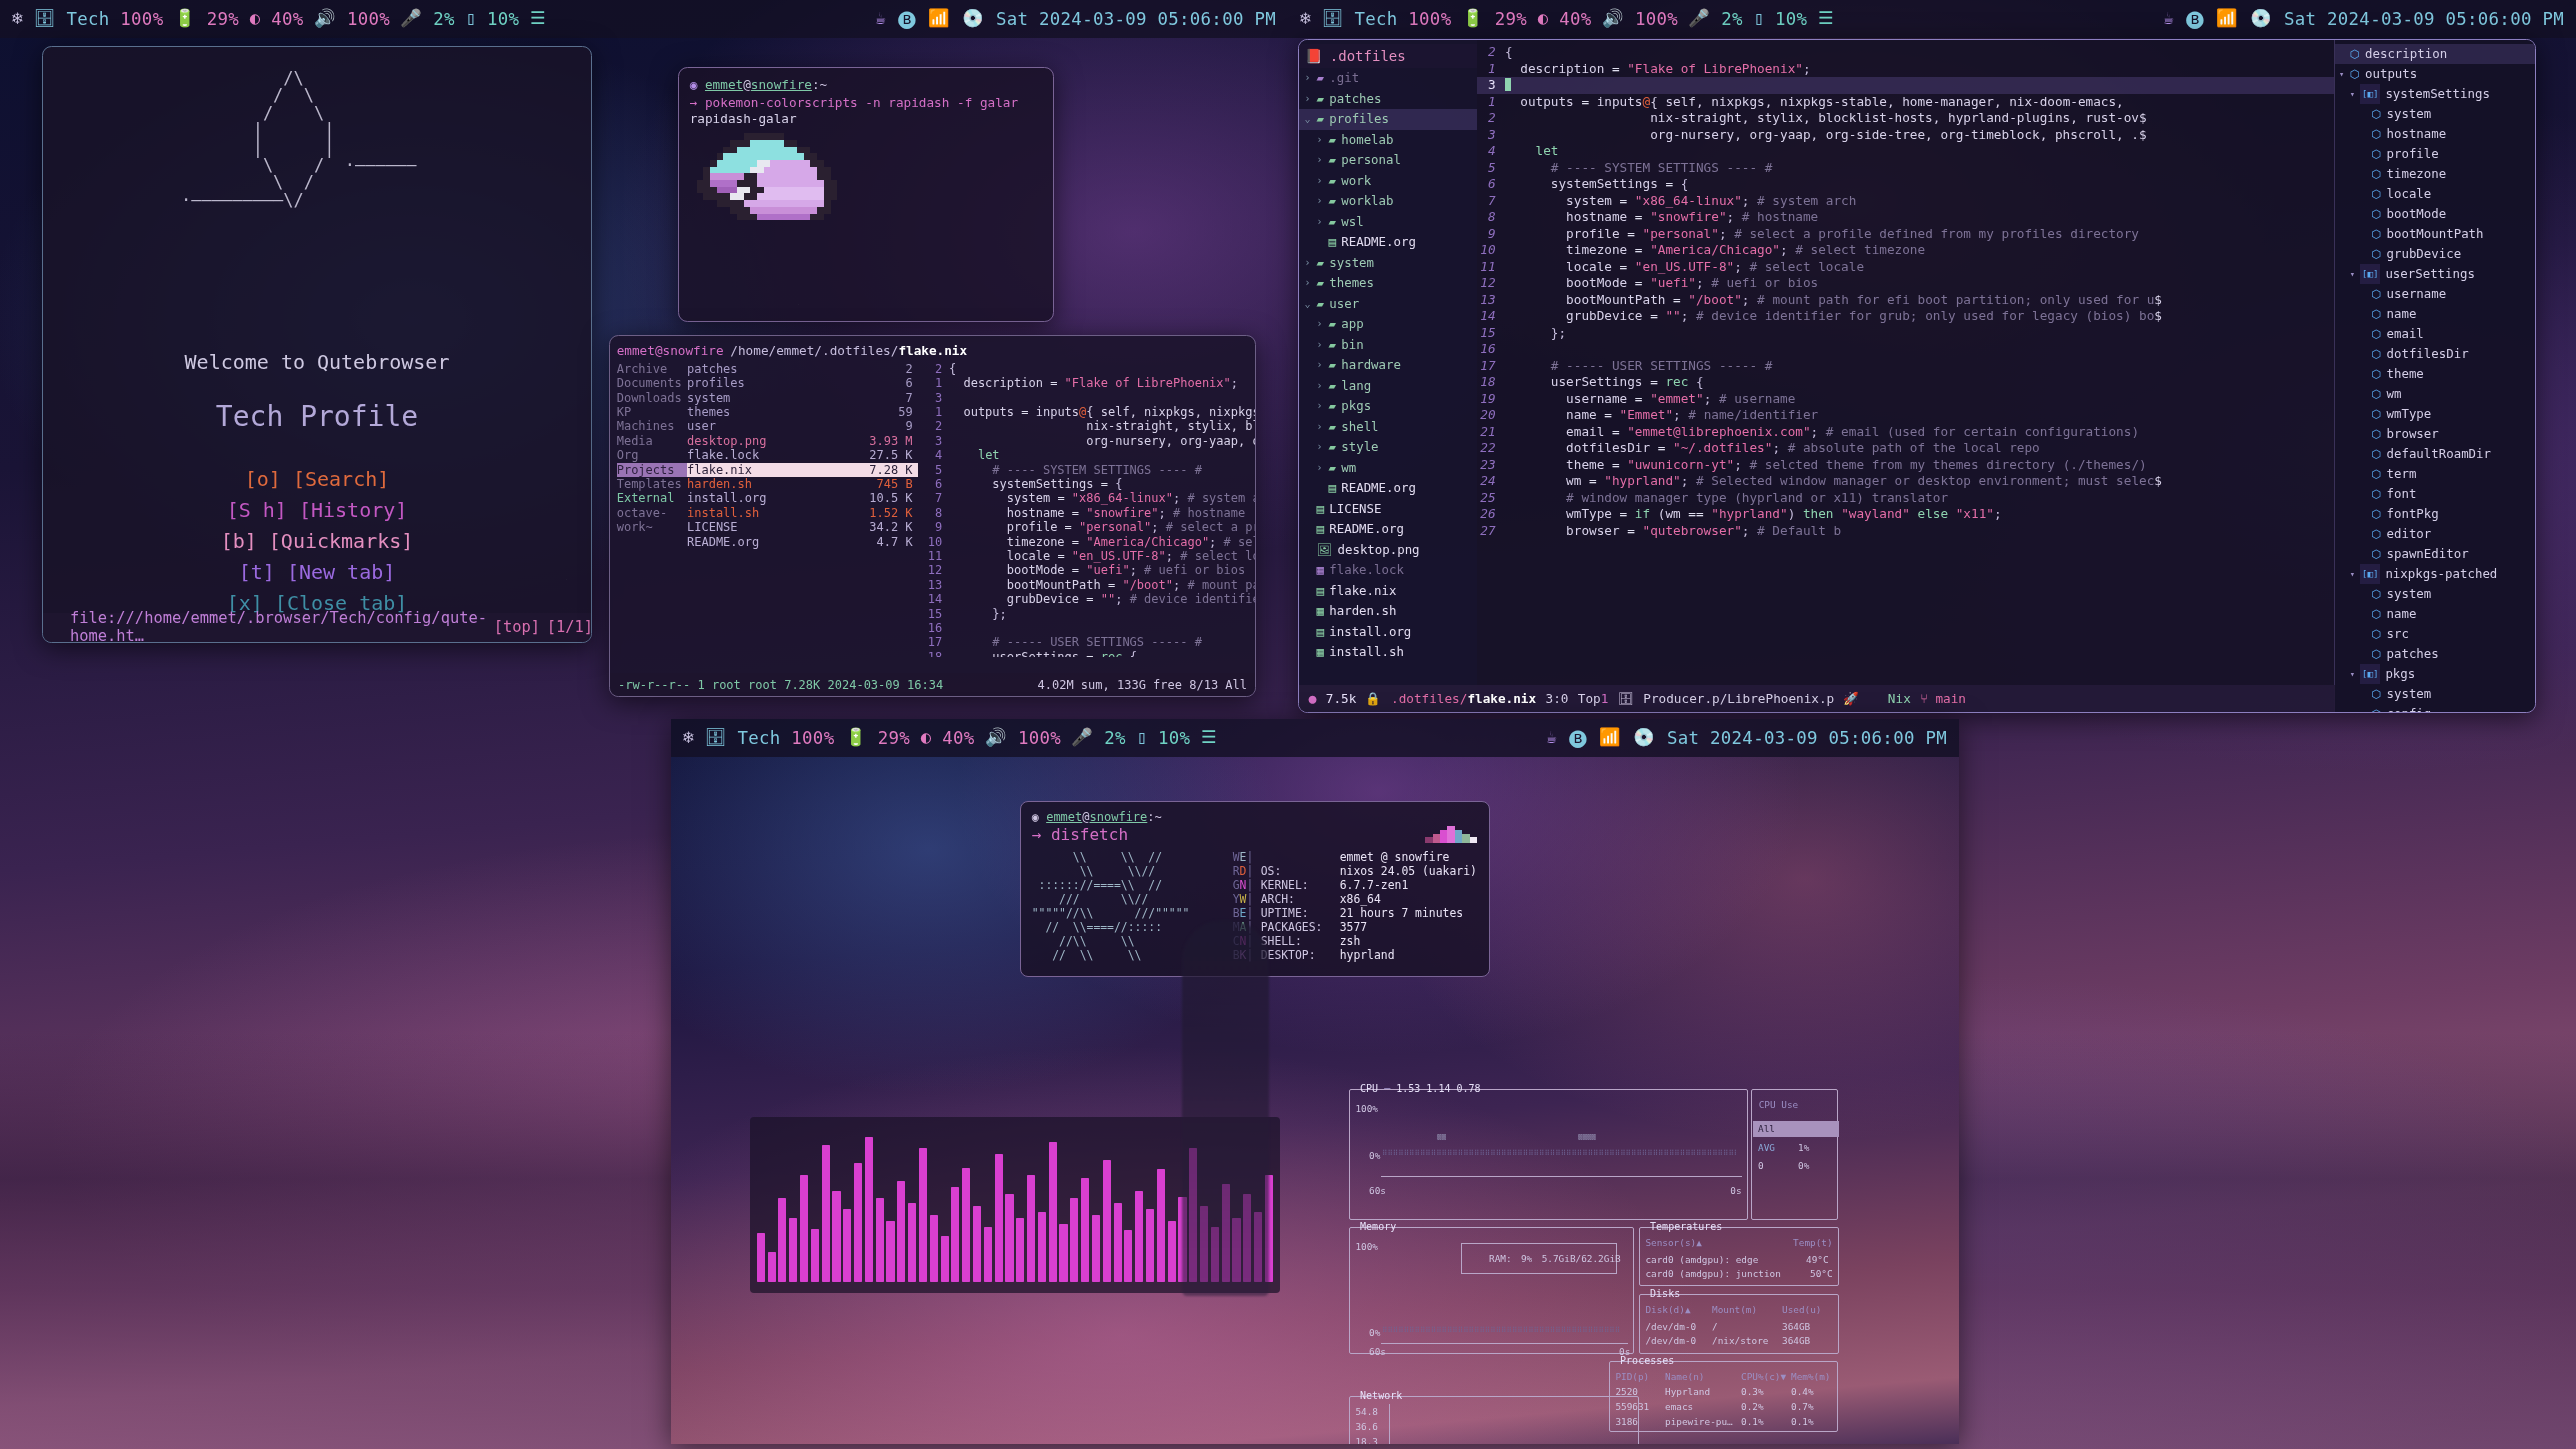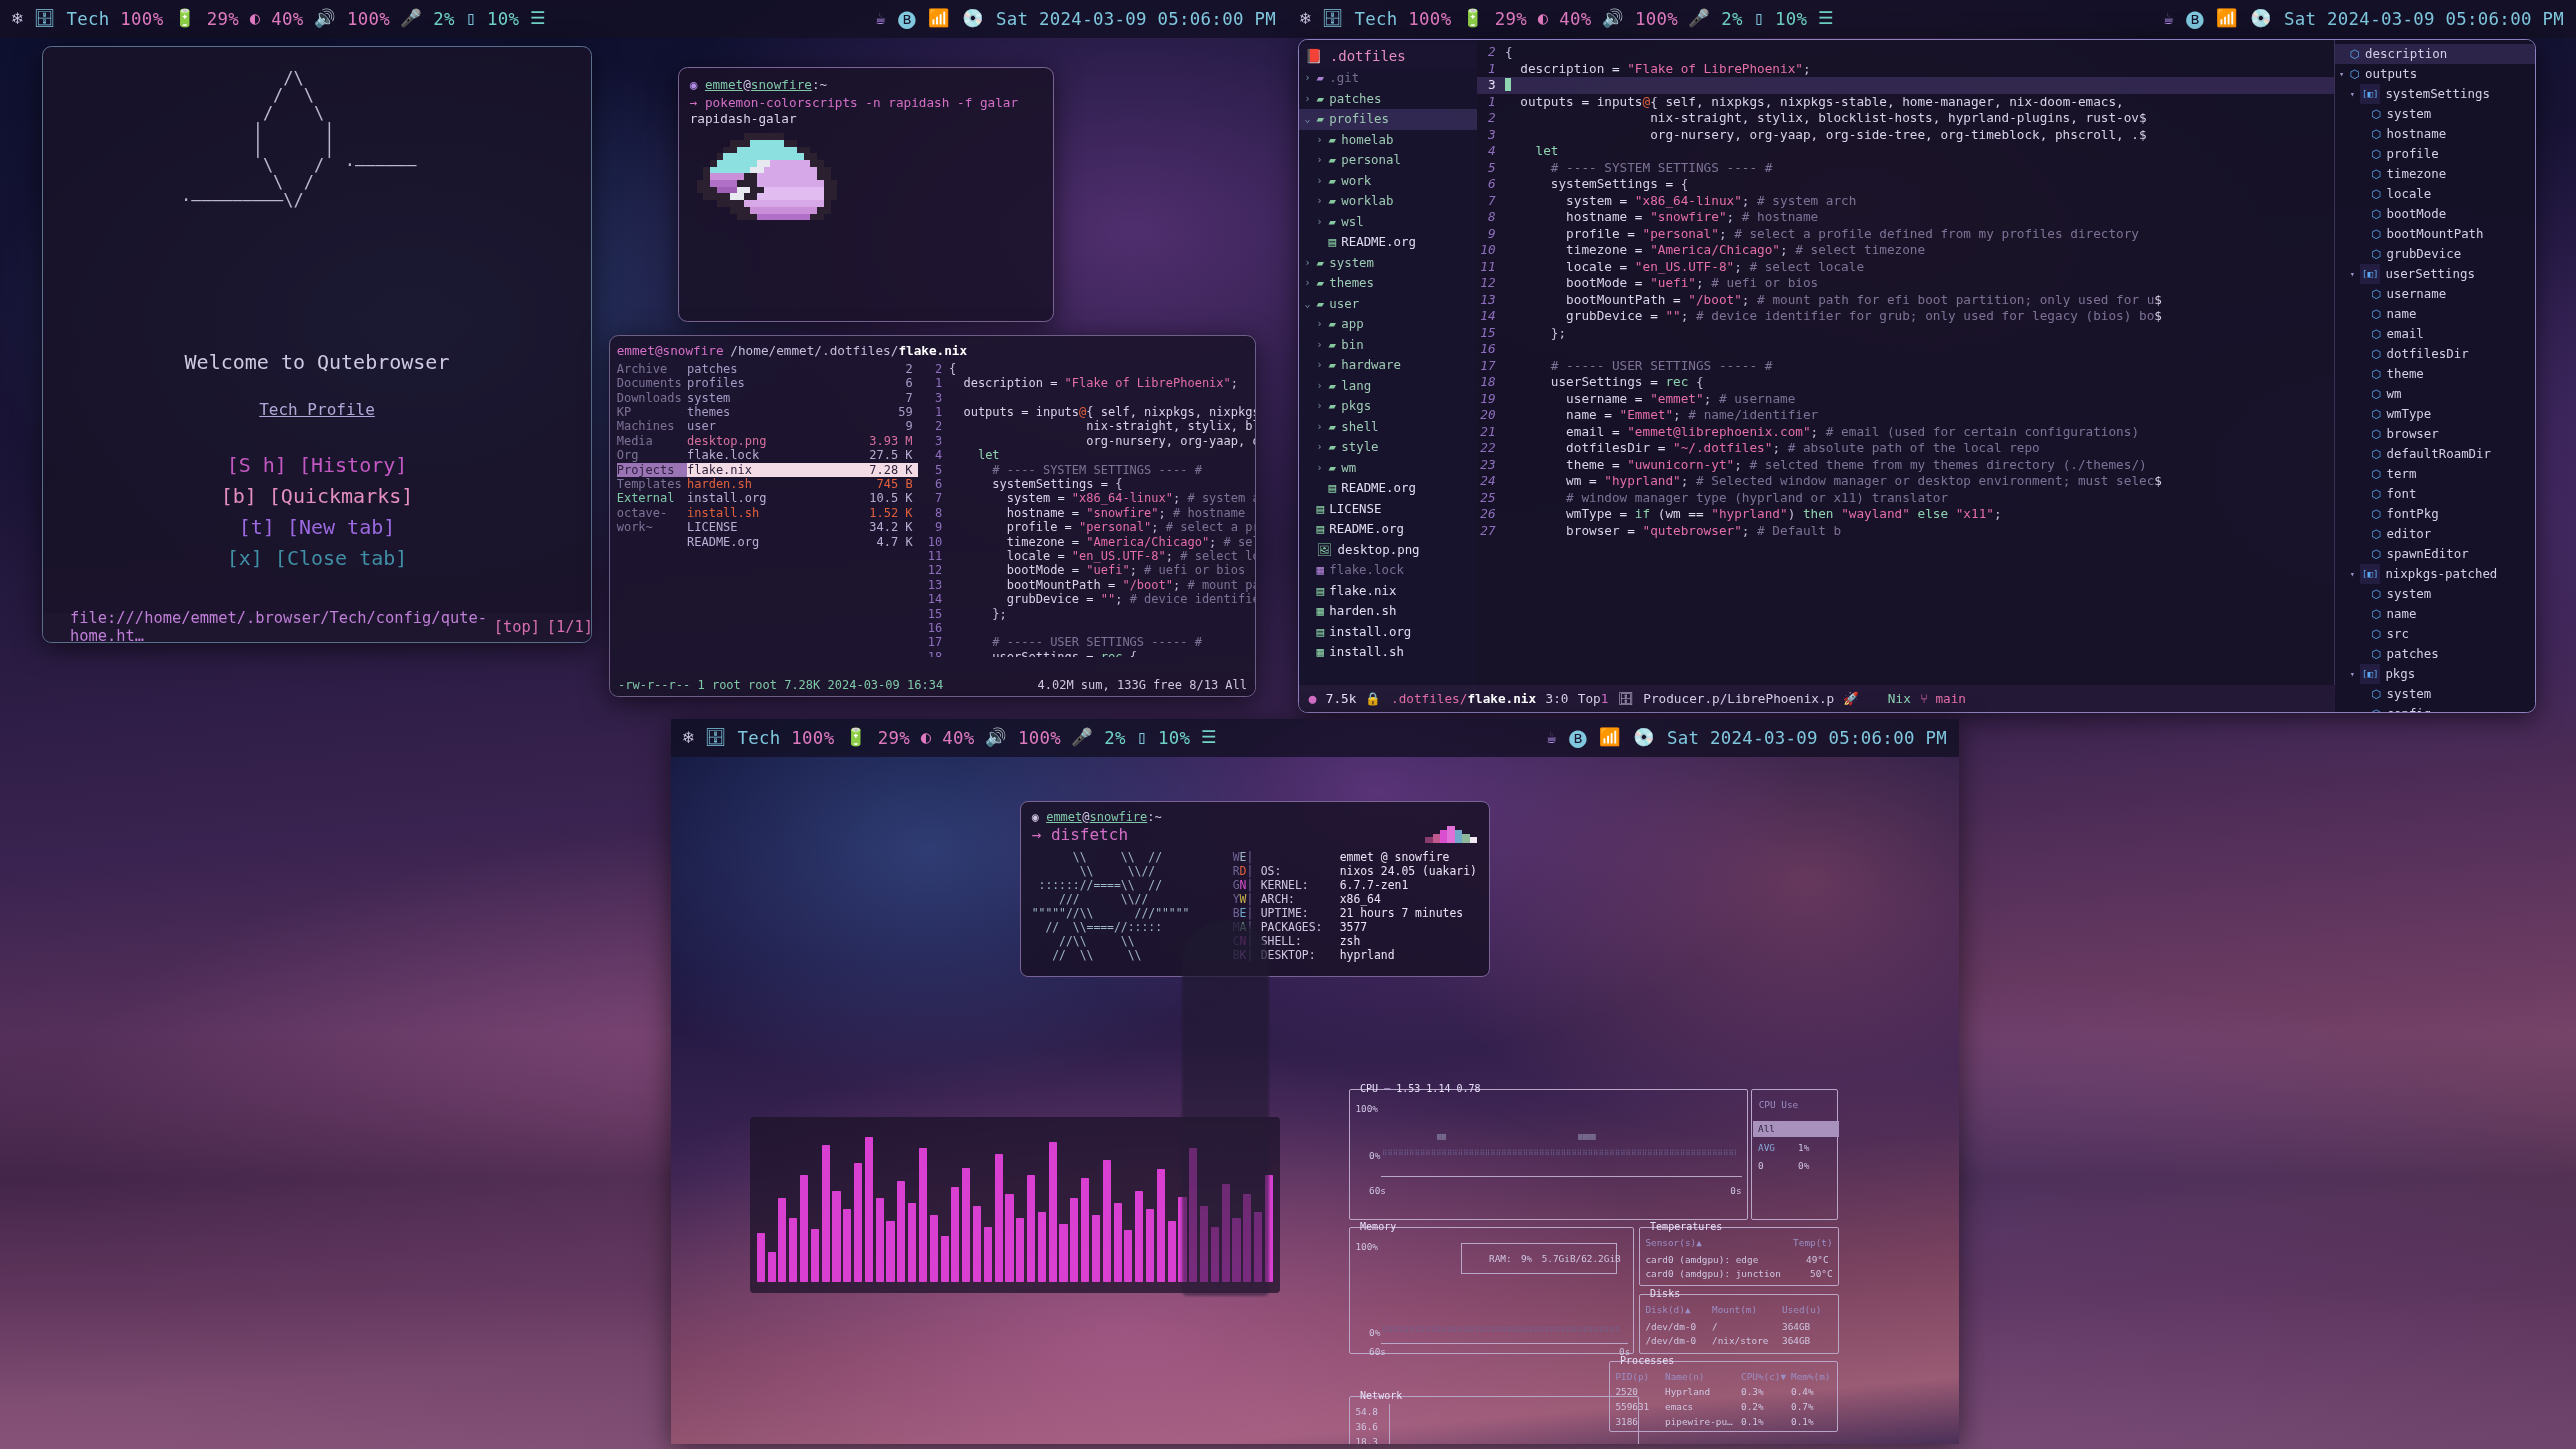--- a/index.html
+++ b/index.html
@@ -62,21 +62,21 @@
   #qute { left: 42px; top: 46px; width: 550px; height: 597px;
           border: 1.3px solid #5a6f8e; background: rgba(25,19,40,.86); }
   #qute .page { position:relative; width:100%; height: 100%; padding-top: 16px; }
   .nix-ascii {
     position:absolute; left: 138px; top: 23px;
     color: #d8d4e8; font-size: 17px; line-height: 17.4px; white-space: pre;
     opacity:.85; font-family:"DejaVu Sans Mono", monospace;
   }
   .qute-center { position:absolute; left:0; right:0; top: 303px; text-align:center; }
   .qute-center .welcome { color:#cfc9e2; font-size: 20px; margin-bottom: 25.5px; }
-  .qute-center .profile { color:#b3a8d8; font-size: 16px; margin-bottom: 31px; text-decoration: underline; }
+  .qute-center .profile { color:#b3a8d8; font-size: 28px; margin-bottom: 31px; }
   .qute-center .link { font-size: 20px; line-height: 31px; }
   .lnk-o { color:#e06a3d; }
   .lnk-b { color:#e48fc0; }
   .lnk-s { color:#c358c3; }
   .lnk-t { color:#9b6ae0; }
   .lnk-x { color:#3f8fa5; }
   #qute .status {
     position:absolute; left:0; right:0; bottom:0; height:29.5px;
     background: rgba(30,22,48,.92); display:flex; align-items:center;
     padding-left: 27px; gap: 6.7px; font-size: 15.4px; color:#c07fd8;
@@ -290,20 +290,24 @@
          /  \
         /    \
        |      |
        |      |
         \    /  ·——————
          \  /
 ·—————————\/</pre>
     <div class="qute-center">
       <div class="welcome">Welcome to Qutebrowser</div>
       <div class="profile">Tech Profile</div>
+      <div class="link lnk-o">
+        <span>[o]</span>
+        <span>[Search]</span>
+      </div>
       <div class="link lnk-s">
         <span>[S h]</span>
         <span>[History]</span>
       </div>
       <div class="link lnk-b">
         <span>[b]</span>
         <span>[Quickmarks]</span>
       </div>
       <div class="link lnk-t">
         <span>[t]</span>

